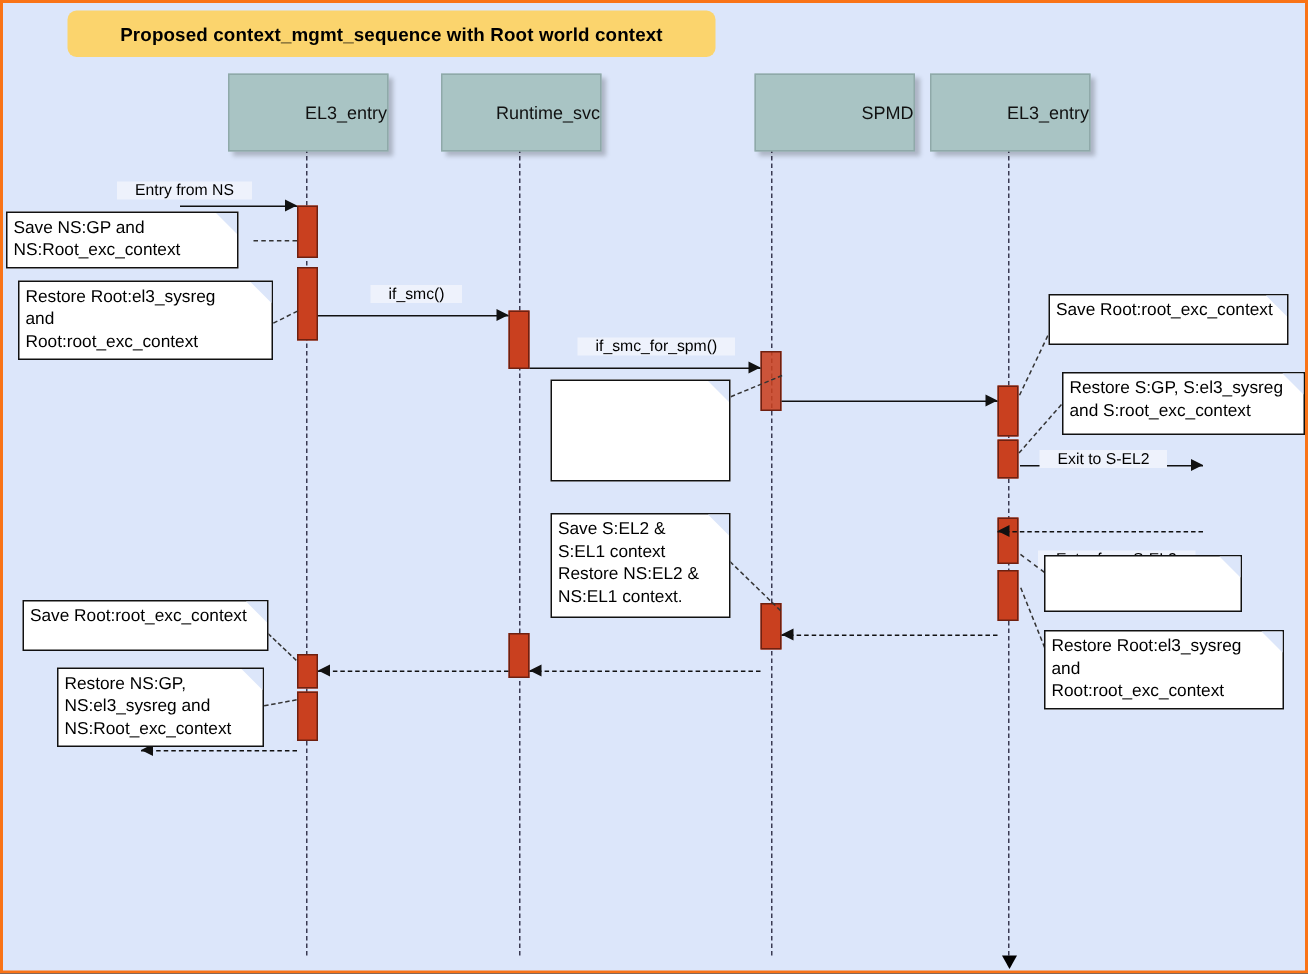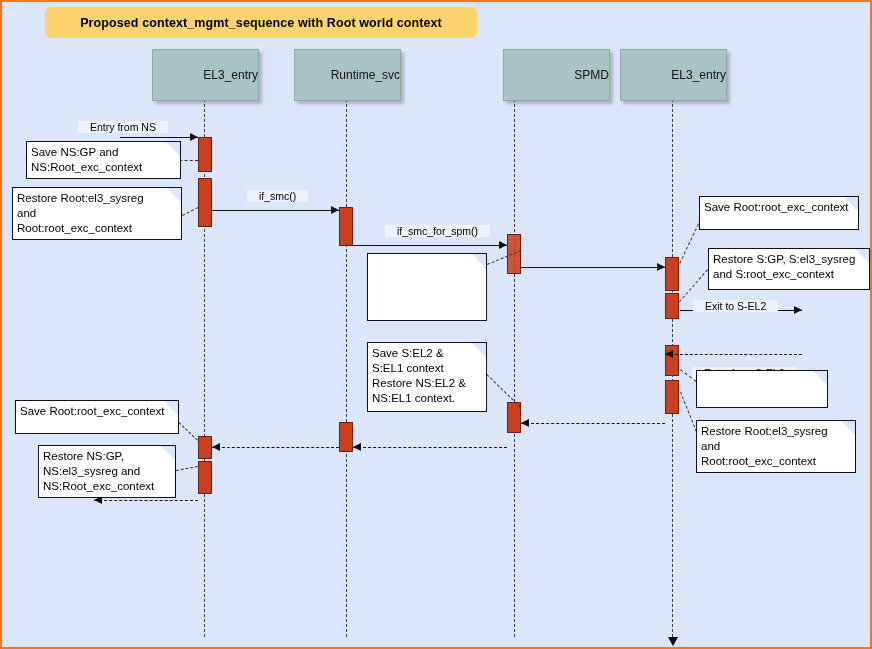--- a/index.html
+++ b/index.html
@@ -180,21 +180,21 @@
         <span>Runtime_svc</span>
       </div>
       <div class="participant" style="left: 460px; top: 47px; width: 105px; margin-left: 41px;">
         <span>SPMD</span>
       </div>
       <div class="participant" style="left: 618px; top: 47px; width: 105px;">
         <span>EL3_entry</span>
       </div>
     </div>
   <div id="notes-layer">
-      <div class="note" style="left: 24px; top: 139px; width: 155px; min-height: 38px;"><div>Save NS:GP and
+      <div class="note" style="left: 2px; top: 139px; width: 155px; min-height: 38px;"><div>Save NS:GP and
 NS:Root_exc_context</div><div class="fold"></div><div class="fold-edge"></div></div>
       <div class="note" style="left: 10px; top: 185px; width: 170px; min-height: 52px;"><div>Restore Root:el3_sysreg
 and
 Root:root_exc_context</div><div class="fold"></div><div class="fold-edge"></div></div>
       <div class="note" style="left: 365px; top: 251px; width: 120px; min-height: 68px;"><div class="fold"></div><div class="fold-edge"></div></div>
       <div class="note" style="left: 697px; top: 194px; width: 160px; min-height: 34px;"><div>Save Root:root_exc_context</div><div class="fold"></div><div class="fold-edge"></div></div>
       <div class="note" style="left: 706px; top: 246px; width: 162px; min-height: 42px;"><div>Restore S:GP, S:el3_sysreg
 and S:root_exc_context</div><div class="fold"></div><div class="fold-edge"></div></div>
       <div class="note" style="left: 365px; top: 340px; width: 120px; min-height: 70px;"><div>Save S:EL2 &amp;
 S:EL1 context

